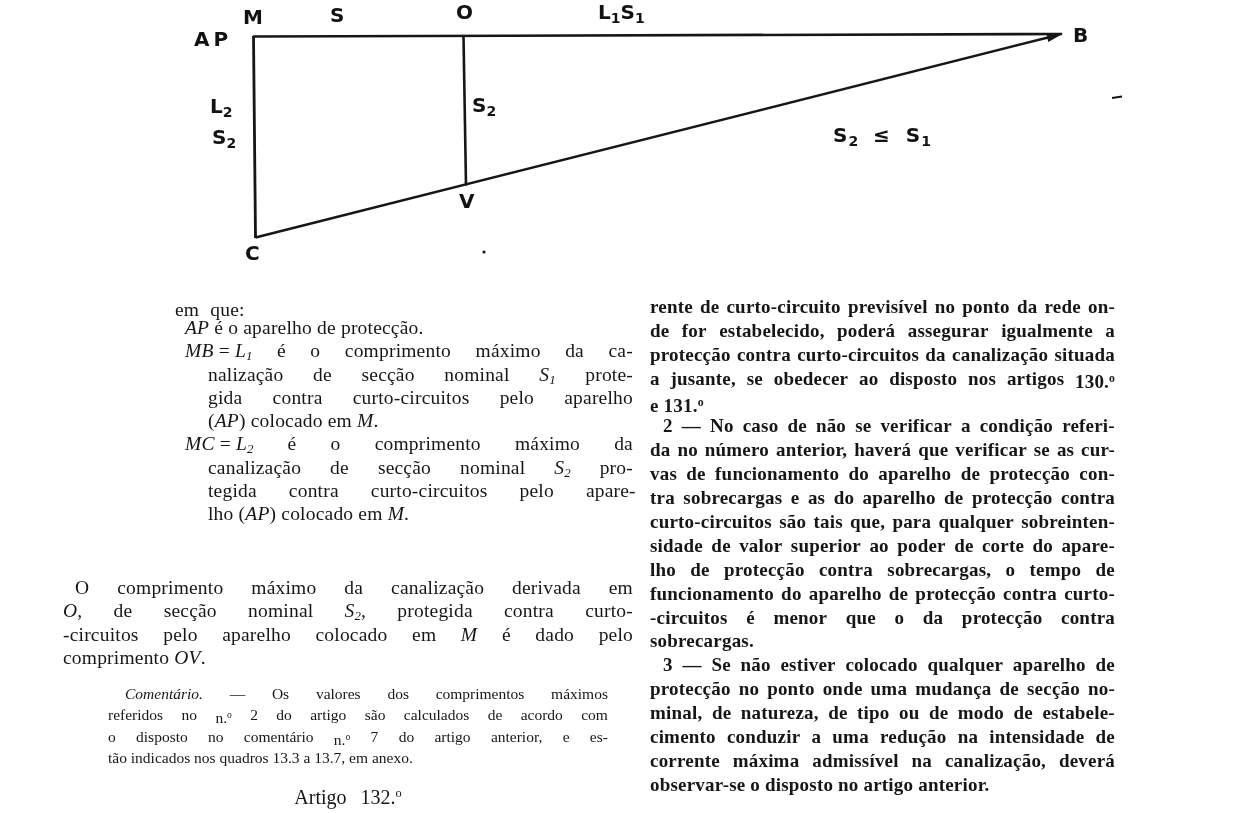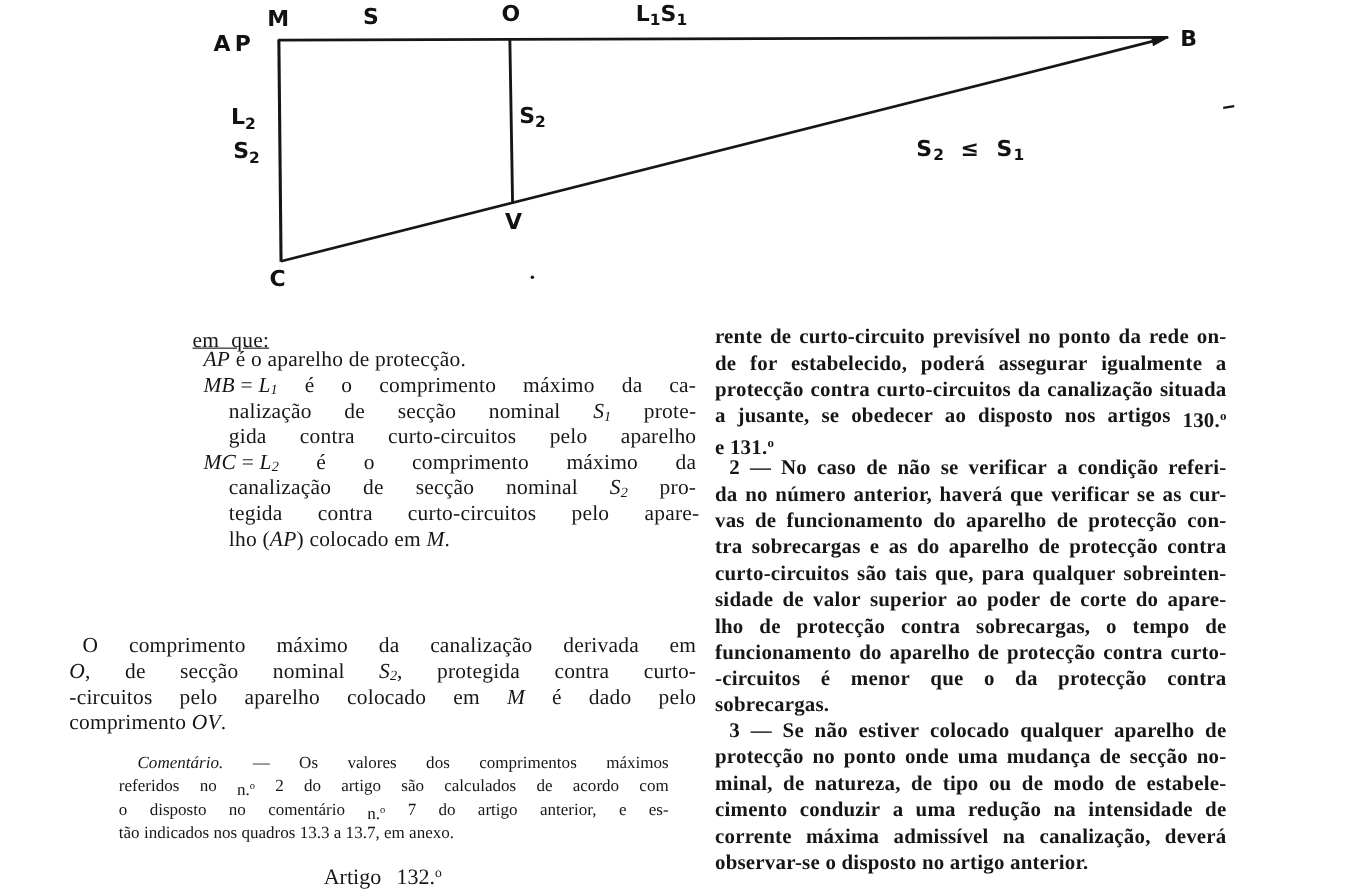--- a/index.html
+++ b/index.html
@@ -24,42 +24,42 @@
   .col-left  { --lh:23.3px; }
   .col-left.text { font-size:19.5px; }
   .col-right { --lh:23.9px; width:465px;font-weight:bold; }
   .small { font-size:15.5px; --lh:21.3px; }
   .line { line-height:var(--lh); height:var(--lh); white-space:nowrap; }
   .line.just { display:flex; justify-content:space-between; white-space:normal; }
   .line.just span { white-space:pre; }
   .it { font-style:italic; }
   .sb { font-size:66%; vertical-align:-0.2em; font-style:italic; letter-spacing:0; }
   .sp { font-size:62%; vertical-align:0.55em; font-style:normal; letter-spacing:0; }
-  .intro { word-spacing:6px;text-decoration:underline; }
+  .intro { word-spacing:6px; }
   .article { text-align:center; font-size:20px; word-spacing:9px; }
 </style>
 </head>
 <body>
 
 <div class="page">
 
   <div class="diagram">
     <svg width="1245" height="290" viewBox="0 0 1245 290">
       <line x1="253" y1="36.5" x2="1062" y2="34" stroke="#161616" stroke-width="2.6"></line>
       <line x1="253.5" y1="36" x2="255.5" y2="238" stroke="#161616" stroke-width="2.8"></line>
       <line x1="463.5" y1="36" x2="466" y2="185.5" stroke="#161616" stroke-width="2.6"></line>
       <line x1="255.5" y1="237.5" x2="1052" y2="36.5" stroke="#161616" stroke-width="2.4"></line>
       <polygon points="1063,33.8 1048.2,42 1046.5,33.6" fill="#161616"></polygon>
       <line x1="1112" y1="98" x2="1122" y2="96.5" stroke="#161616" stroke-width="2"></line>
       <circle cx="484" cy="252" r="1.6" fill="#161616"></circle>
     </svg>
     <div class="dlabel" style="left:243px; top:7px">M</div>
     <div class="dlabel" style="left:330px; top:5px">S</div>
     <div class="dlabel" style="left:456px; top:2px">O</div>
-    <div class="dlabel" style="left:578px; top:2px">L<span class="sb">1</span>S<span class="sb">1</span></div>
+    <div class="dlabel" style="left:598px; top:2px">L<span class="sb">1</span>S<span class="sb">1</span></div>
     <div class="dlabel" style="left:1073px; top:25px">B</div>
     <div class="dlabel spread" style="left:194px; top:29px">AP</div>
     <div class="dlabel" style="left:210px; top:96px">L<span class="sb">2</span></div>
     <div class="dlabel" style="left:212px; top:127px">S<span class="sb">2</span></div>
     <div class="dlabel" style="left:472px; top:95px">S<span class="sb">2</span></div>
     <div class="dlabel" style="left:459px; top:191px">V</div>
     <div class="dlabel" style="left:245px; top:243px">C</div>
     <div class="dlabel ineq" style="left:833px; top:125px">S<span class="sb">2</span> ≤ S<span class="sb">1</span></div>
   </div>
 
@@ -89,20 +89,21 @@
           <span><span class="it">S</span><span class="sb">1</span></span>
           <span>prote-</span>
         </div>
         <div class="line just" style="padding-left: 23px;">
           <span>gida</span>
           <span>contra</span>
           <span>curto-circuitos</span>
           <span>pelo</span>
           <span>aparelho</span>
         </div>
+        <div class="line" style="padding-left: 23px;">(<span class="it">AP</span>) colocado em <span class="it">M</span>.</div>
       </div>
     <div>
         <div class="line just">
           <span><span class="it">MC</span>&nbsp;=&nbsp;<span class="it">L</span><span class="sb">2</span></span>
           <span>é</span>
           <span>o</span>
           <span>comprimento</span>
           <span>máximo</span>
           <span>da</span>
         </div>

